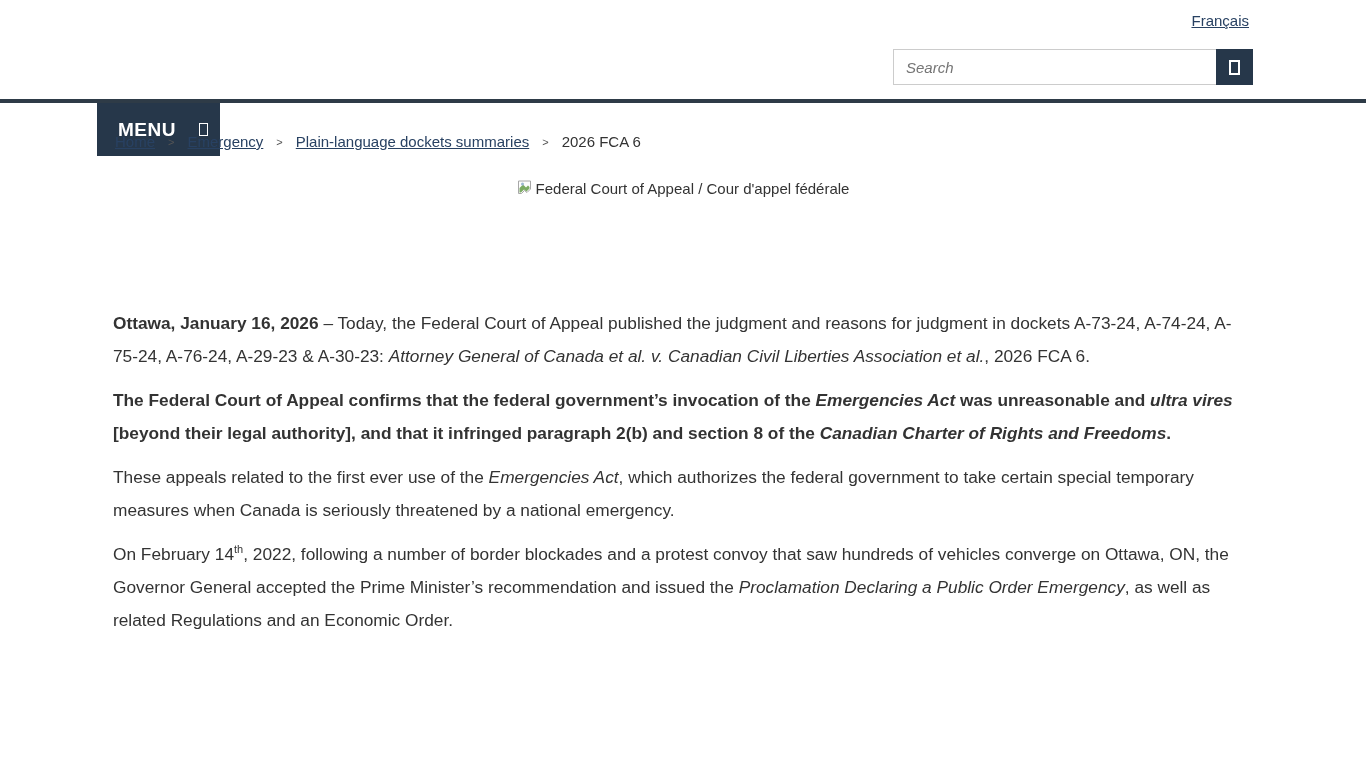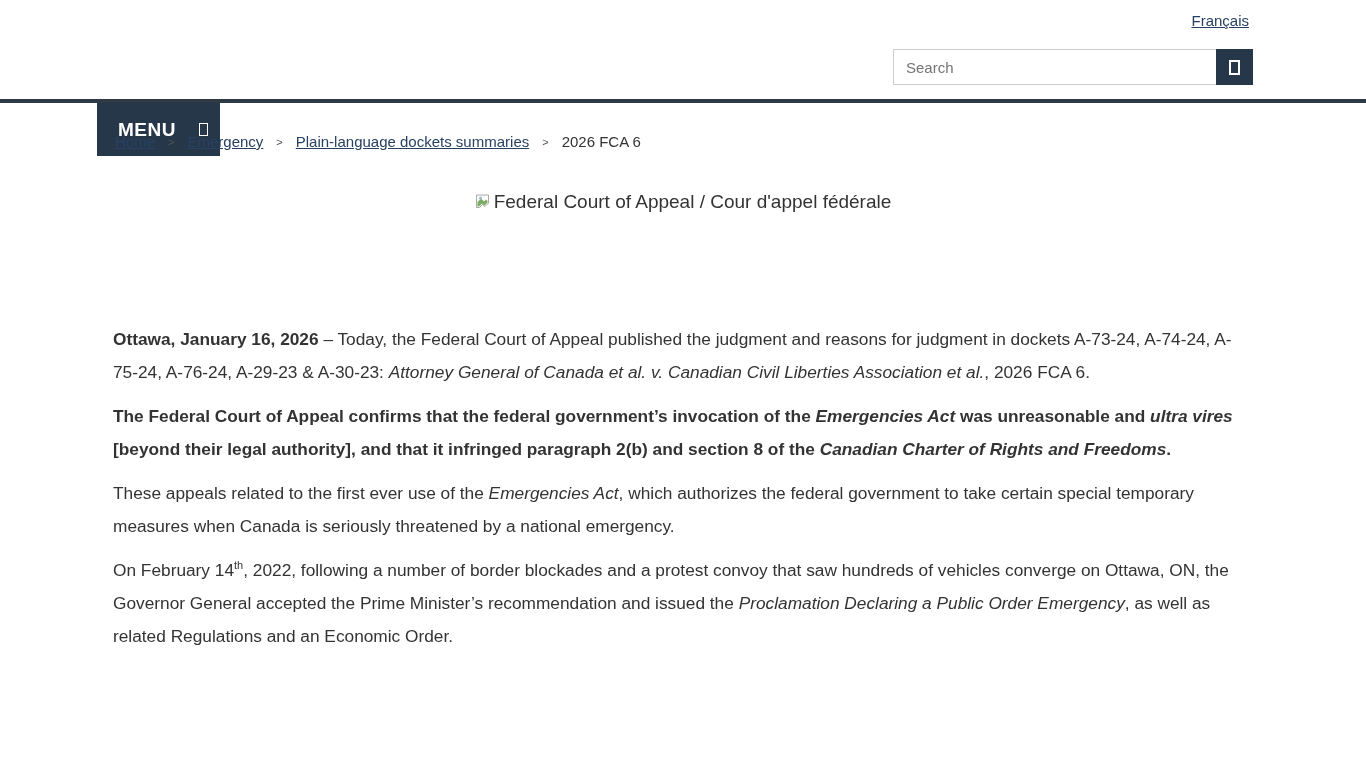--- a/index.html
+++ b/index.html
@@ -19,20 +19,21 @@
     position: absolute; top: 12px; right: 4px;
     font-size: 15px; color: #284162; text-decoration: underline; cursor: pointer;
   }
   .search-wrap { position: absolute; top: 49px; right: 0; display: flex; height: 36px; }
   .search-input {
     width: 323px; height: 36px;
     border: 1px solid #cccccc; border-right: none;
     padding: 0 12px; font-size: 15px; color: #1d4ed8;
     font-family: "Liberation Sans", sans-serif;
     outline: none;
+    font-style: italic;
   }
   .search-input::placeholder { color: #757575; }
   .search-btn {
     width: 37px; height: 36px; border: none; background: #26374a;
     display: flex; align-items: center; justify-content: center; cursor: pointer;
   }
   .tofu { 
     display: inline-block; border: 2px solid #ffffff;
     width: 11px; height: 15px; background: transparent;
   }
@@ -51,22 +52,22 @@
   
   .breadcrumb {
     width: 1140px; margin: 30px auto 0; padding-left: 2px;
     font-size: 15px; color: #333; display: flex; align-items: center;
   }
   .breadcrumb a { color: #284162; text-decoration: underline; cursor: pointer; }
   .crumb-sep { font-size: 11px; color: #555; margin: 0 13px; }
 
   
   .banner-line {
-    width: 1140px; margin: 41px auto 0;
-    text-align: center; font-size: 19px; color: #333;
+    width: 1140px; margin: 29px auto 0;
+    text-align: center; font-size: 15px; color: #333;
   }
   .broken-img-icon { display: inline-block; vertical-align: -2px; margin-right: 2px; }
 
   
   .article {
     width: 1140px; margin: 108px auto 0;
     font-size: 17.3px; line-height: 33px; color: #333;
   }
   .article p { margin: 0 0 11px 0; }
   .article sup { font-size: 11px; line-height: 0; }

